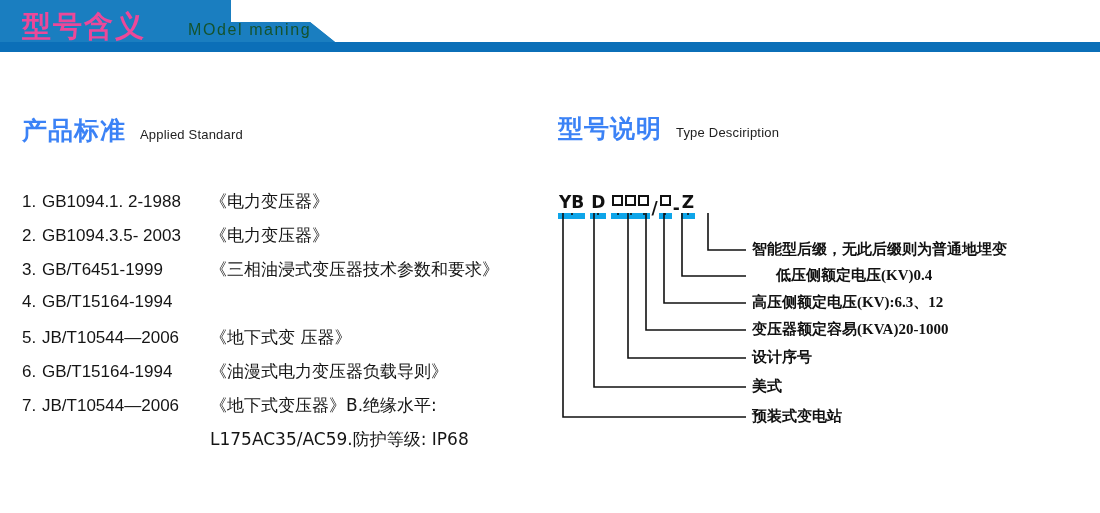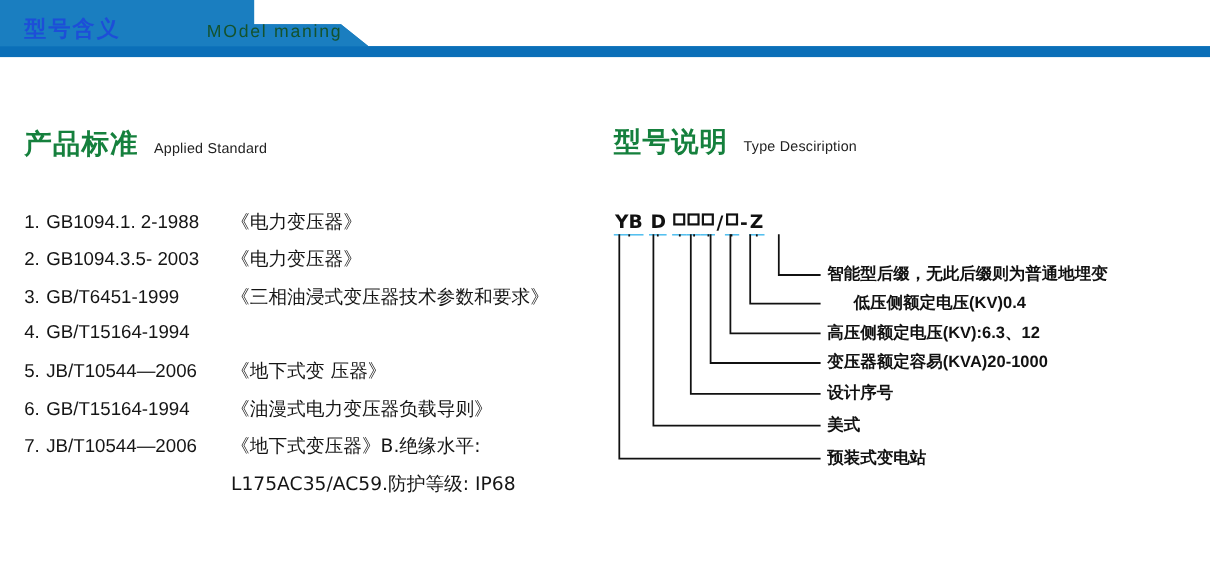--- a/index.html
+++ b/index.html
@@ -9,34 +9,34 @@
     font-family:"Liberation Sans","DejaVu Sans",sans-serif;
     overflow:hidden;
     position:relative;
   }
 
   
   .banner{position:absolute;left:0;top:0;width:1100px;height:52px;}
   .banner svg{display:block;}
   .banner-title{
     position:absolute;left:22px;top:8px;
-    font-size:20px;font-weight:700;color:#1d4ed8;
+    font-size:29px;font-weight:700;color:#ec4899;
     letter-spacing:2px;line-height:36px;
     font-family:"DejaVu Sans","Liberation Sans",sans-serif;
   }
   .banner-sub{
     position:absolute;left:188px;top:21px;
     font-size:16px;color:#14532d;letter-spacing:1.6px;
     font-family:Liberation Sans, sans-serif;
   }
 
   
   .sec-head{position:absolute;white-space:nowrap;}
   .sec-head .cn{
-    font-size:25px;font-weight:700;color:#15803d;letter-spacing:1px;
+    font-size:25px;font-weight:700;color:#3b82f6;letter-spacing:1px;
     font-family:"DejaVu Sans","Liberation Sans",sans-serif;
     vertical-align:baseline;
   }
   .sec-head .en{
     font-size:13px;font-weight:400;color:#222222;margin-left:14px;
     letter-spacing:.2px;vertical-align:baseline;
     font-family:"Liberation Sans",sans-serif;
   }
   #head-standard{left:22px;top:114px;}
   #head-type{left:558px;top:112px;}
@@ -61,42 +61,42 @@
 
   
   .code-line{
     position:absolute;left:558px;top:193px;
     display:flex;align-items:flex-end;
     font-family:"DejaVu Sans","Liberation Sans",sans-serif;
     font-size:17px;font-weight:700;color:#111111;
     letter-spacing:0;
   }
   .code-tok{
-    border-bottom:1px solid #0ea5e9;
+    border-bottom:6px solid #0ea5e9;
     padding:0 1px 1px 1px;
     line-height:19px;
   }
   .code-gap{width:5px;}
   .code-plain{line-height:19px;padding:0 1px 1px 1px;}
   .sq{
     display:inline-block;width:11px;height:11px;
     border:2px solid #111111;
     box-sizing:border-box;
     margin-bottom:2px;
   }
 
   
   .leaders{position:absolute;left:0;top:0;width:1100px;height:513px;pointer-events:none;}
 
   
   .lbl{
     position:absolute;left:752px;
     font-size:15px;font-weight:700;color:#111111;
     white-space:nowrap;
-    font-family:Liberation Sans, sans-serif;
+    font-family:Liberation Serif, serif;
   }
 </style>
 </head>
 <body>
 
 <div class="banner">
   <svg width="1100" height="52" viewBox="0 0 1100 52">
 
     <rect x="0" y="0" width="1100" height="52" fill="#1a7ec0"></rect>
 

